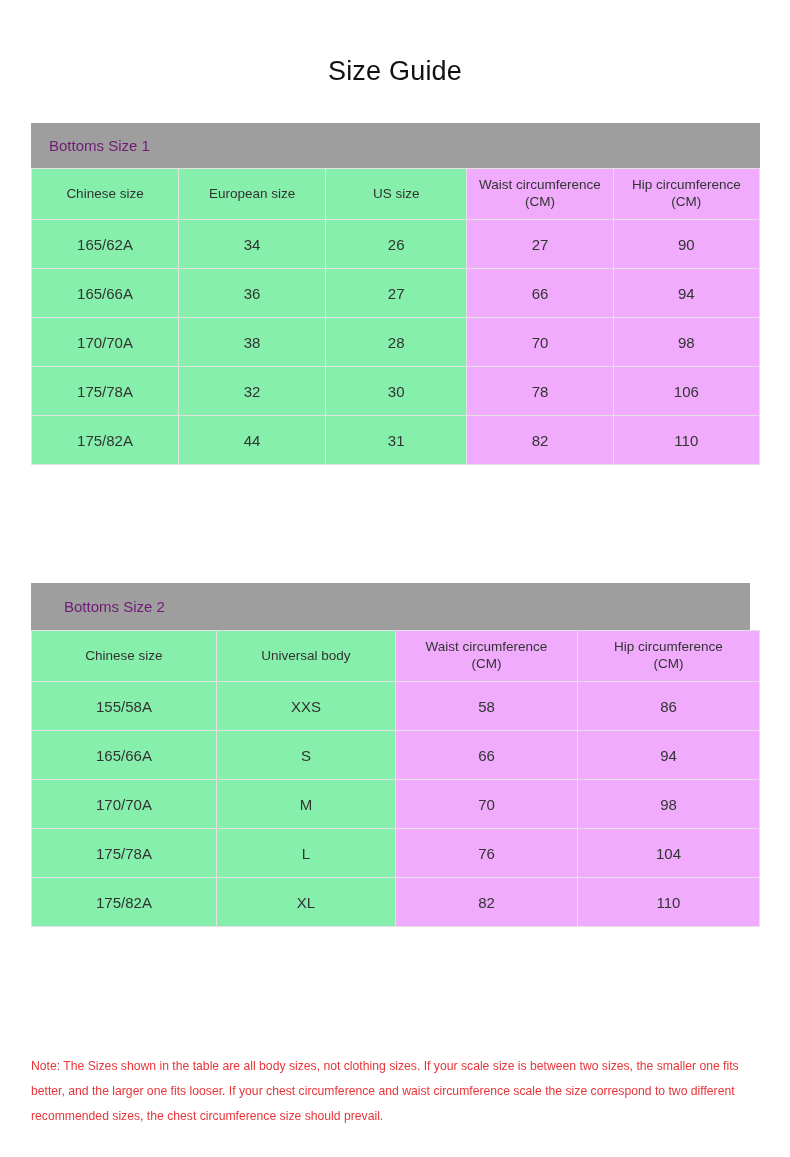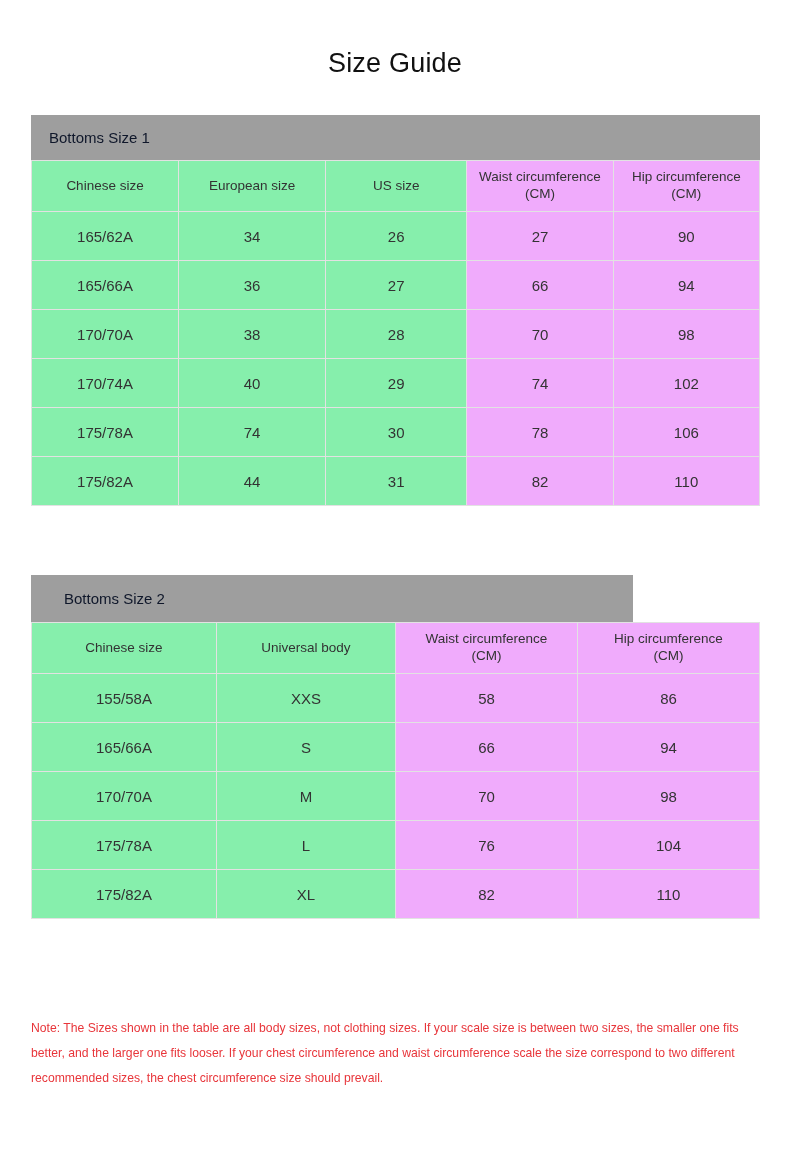--- a/index.html
+++ b/index.html
@@ -19,33 +19,33 @@
     width: 790px;
     height: 1157px;
     position: relative;
     box-sizing: border-box;
   }
   .page-title {
     text-align: center;
     font-size: 27px;
     font-weight: 400;
     color: #111111;
-    margin: 0;
+    margin: 8px;
     padding-top: 48px;
     letter-spacing: 0.2px;
   }
 
   
   .table-block {
     position: absolute;
     box-sizing: border-box;
   }
   .table-head-bar {
     background: #9e9e9e;
-    color: #0f172a;
+    color: #701a75;
     font-size: 15px;
     display: flex;
     align-items: center;
     box-sizing: border-box;
   }
   .size-table {
     width: 100%;
     border-collapse: collapse;
     table-layout: fixed;
     background: #ffffff;
@@ -90,27 +90,27 @@
 
   
   #table2 {
     left: 31px;
     top: 575px;
     width: 729px;
   }
   #table2 .table-head-bar {
     height: 47px;
     padding-left: 33px;
-    width: 602px;
+    width: 719px;
   }
 
   .note {
     position: absolute;
     left: 31px;
-    top: 1016px;
+    top: 1046px;
     width: 731px;
     color: #e8353a;
     font-size: 12.2px;
     line-height: 2.05;
   }
   .note p { margin: 0; }
 </style>
 </head>
 <body>
 
@@ -153,29 +153,22 @@
           <td class="plain-col">94</td>
         </tr>
         <tr>
           <td class="shade-col">170/70A</td>
           <td class="shade-col">38</td>
           <td class="shade-col">28</td>
           <td class="plain-col">70</td>
           <td class="plain-col">98</td>
         </tr>
         <tr>
-          <td class="shade-col">170/74A</td>
-          <td class="shade-col">40</td>
-          <td class="shade-col">29</td>
-          <td class="plain-col">74</td>
-          <td class="plain-col">102</td>
-        </tr>
-        <tr>
           <td class="shade-col">175/78A</td>
-          <td class="shade-col">74</td>
+          <td class="shade-col">32</td>
           <td class="shade-col">30</td>
           <td class="plain-col">78</td>
           <td class="plain-col">106</td>
         </tr>
         <tr>
           <td class="shade-col">175/82A</td>
           <td class="shade-col">44</td>
           <td class="shade-col">31</td>
           <td class="plain-col">82</td>
           <td class="plain-col">110</td>

